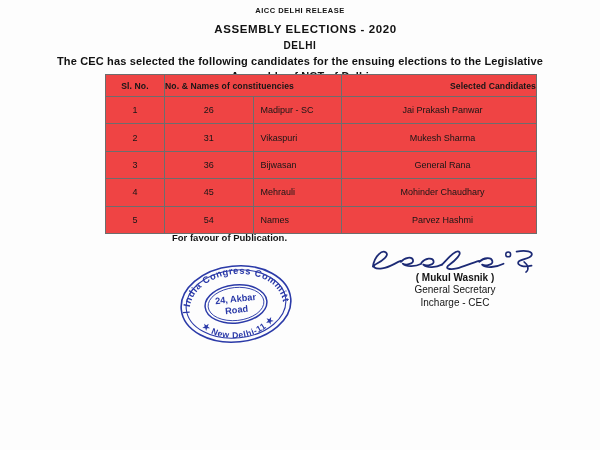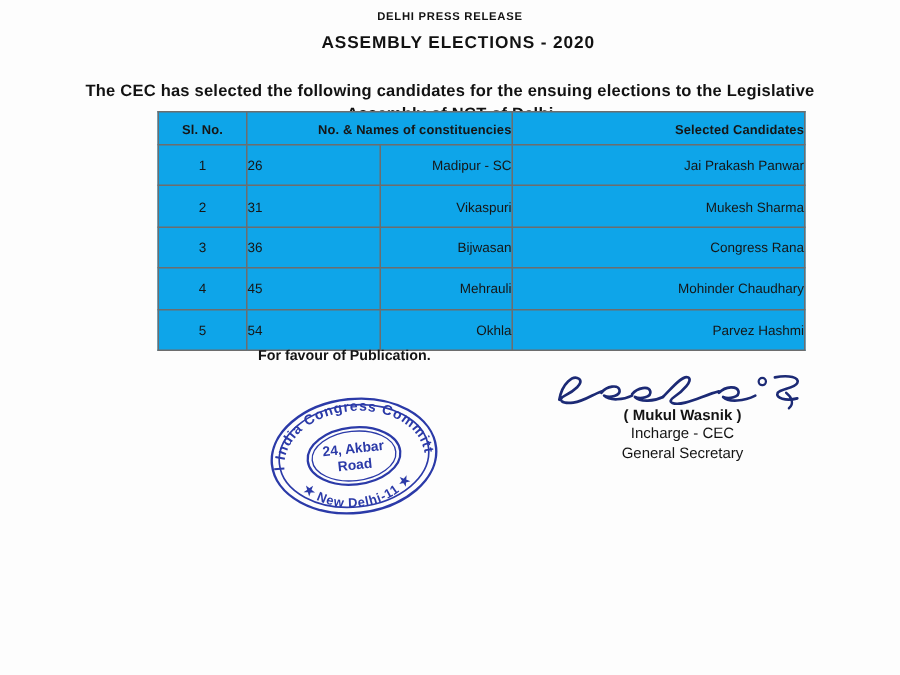--- a/index.html
+++ b/index.html
@@ -65,45 +65,45 @@
   }
 
   
   #candidates-table {
     position: absolute;
     left: 105px;
     top: 74px;
     width: 432px;
     border-collapse: collapse;
     table-layout: fixed;
-    background: #0ea5e9;
+    background: #ef4444;
   }
   #candidates-table td, #candidates-table th {
     border: 1px solid #6d6d6d;
     padding: 0;
     font-size: 9px;
     color: #161616;
     vertical-align: middle;
   }
   #candidates-table thead th {
     height: 21px;
     font-weight: bold;
     font-size: 8.6px;
     letter-spacing: 0.1px;
   }
   #candidates-table tbody td {
     height: 26.4px;
     font-weight: normal;
   }
   .c-sl    { width: 58px;  text-align: center; }
-  .c-num   { width: 66px;  text-align: left; }
-  .c-name  { width: 121px; text-align: right; padding-left: 7px !important; }
-  .c-cand  { width: 187px; text-align: right; padding-left: 7px !important; }
+  .c-num   { width: 66px;  text-align: center; }
+  .c-name  { width: 121px; text-align: left; padding-left: 7px !important; }
+  .c-cand  { width: 187px; text-align: center; padding-left: 7px !important; }
   th.c-sl   { text-align: center; }
-  th.c-cons { text-align: right; }
+  th.c-cons { text-align: left; }
   th.c-cand { text-align: right; padding-left: 7px !important; }
 
   
   #favour-line {
     position: absolute;
     left: 172px;
     top: 232px;
     font-size: 9.5px;
     font-weight: bold;
     color: #141414;
@@ -138,24 +138,25 @@
     width: 118px;
     height: 80px;
   }
   #congress-stamp svg { display: block; }
 </style>
 </head>
 <body>
 
 <div id="page">
 
-  <div class="hdr" id="line-press-release">DELHI PRESS RELEASE</div>
+  <div class="hdr" id="line-press-release">AICC DELHI RELEASE</div>
 
   <div class="hdr" id="line-elections">ASSEMBLY ELECTIONS - 2020</div>
 
+  <div class="hdr" id="line-state">DELHI</div>
 
   <div id="statement">The CEC has selected the following candidates for the ensuing elections to the Legislative Assembly of NCT of Delhi</div>
 
   <table id="candidates-table">
     <thead>
       <tr>
         <th class="c-sl">Sl. No.</th>
         <th class="c-cons" colspan="2">No. &amp; Names of constituencies</th>
         <th class="c-cand">Selected Candidates</th>
       </tr>
@@ -170,32 +171,32 @@
         <tr>
           <td class="c-sl">2</td>
           <td class="c-num">31</td>
           <td class="c-name">Vikaspuri</td>
           <td class="c-cand">Mukesh Sharma</td>
         </tr>
         <tr>
           <td class="c-sl">3</td>
           <td class="c-num">36</td>
           <td class="c-name">Bijwasan</td>
-          <td class="c-cand">Congress Rana</td>
+          <td class="c-cand">General Rana</td>
         </tr>
         <tr>
           <td class="c-sl">4</td>
           <td class="c-num">45</td>
           <td class="c-name">Mehrauli</td>
           <td class="c-cand">Mohinder Chaudhary</td>
         </tr>
         <tr>
           <td class="c-sl">5</td>
           <td class="c-num">54</td>
-          <td class="c-name">Okhla</td>
+          <td class="c-name">Names</td>
           <td class="c-cand">Parvez Hashmi</td>
         </tr>
       </tbody>
   </table>
 
   <div id="favour-line">For favour of Publication.</div>
 
   <div id="signature-block">
     <svg id="signature-mark" viewBox="0 0 200 30" width="200" height="28">
       <g fill="none" stroke="#1c2a75" stroke-linecap="round" stroke-linejoin="round">
@@ -207,22 +208,22 @@
                  C110 22, 118 18, 126 16" stroke-width="1.9"></path>
         <path d="M126 17 C131 12, 139 12, 140 16 C141 20, 133 22, 129 20
                  C133 24, 144 23, 152 19" stroke-width="1.9"></path>
         <circle cx="157" cy="9" r="2.6" stroke-width="1.6"></circle>
         <path d="M166 6 C176 4, 184 6, 182 10 C180 14, 170 14, 168 17
                  C166 21, 174 23, 182 21" stroke-width="1.9"></path>
         <path d="M174 17 C178 20, 180 25, 176 28" stroke-width="1.7"></path>
       </g>
     </svg>
     <div class="sig-line" id="sig-name">( Mukul Wasnik )</div>
+    <div class="sig-line">General Secretary</div>
     <div class="sig-line">Incharge - CEC</div>
-    <div class="sig-line">General Secretary</div>
   </div>
 
   <div id="congress-stamp">
     <svg viewBox="0 0 118 80" width="118" height="80">
       <defs>
         <path id="arc-outer" d="M 12,44 A 47,34 0 0 1 106,44"></path>
         <path id="arc-bottom" d="M 17,44 A 42,30 0 0 0 101,44"></path>
       </defs>
       <g transform="rotate(-6 59 40)">
         <ellipse cx="59" cy="40" rx="55" ry="38" fill="none" stroke="#2b3aa8" stroke-width="1.6"></ellipse>

